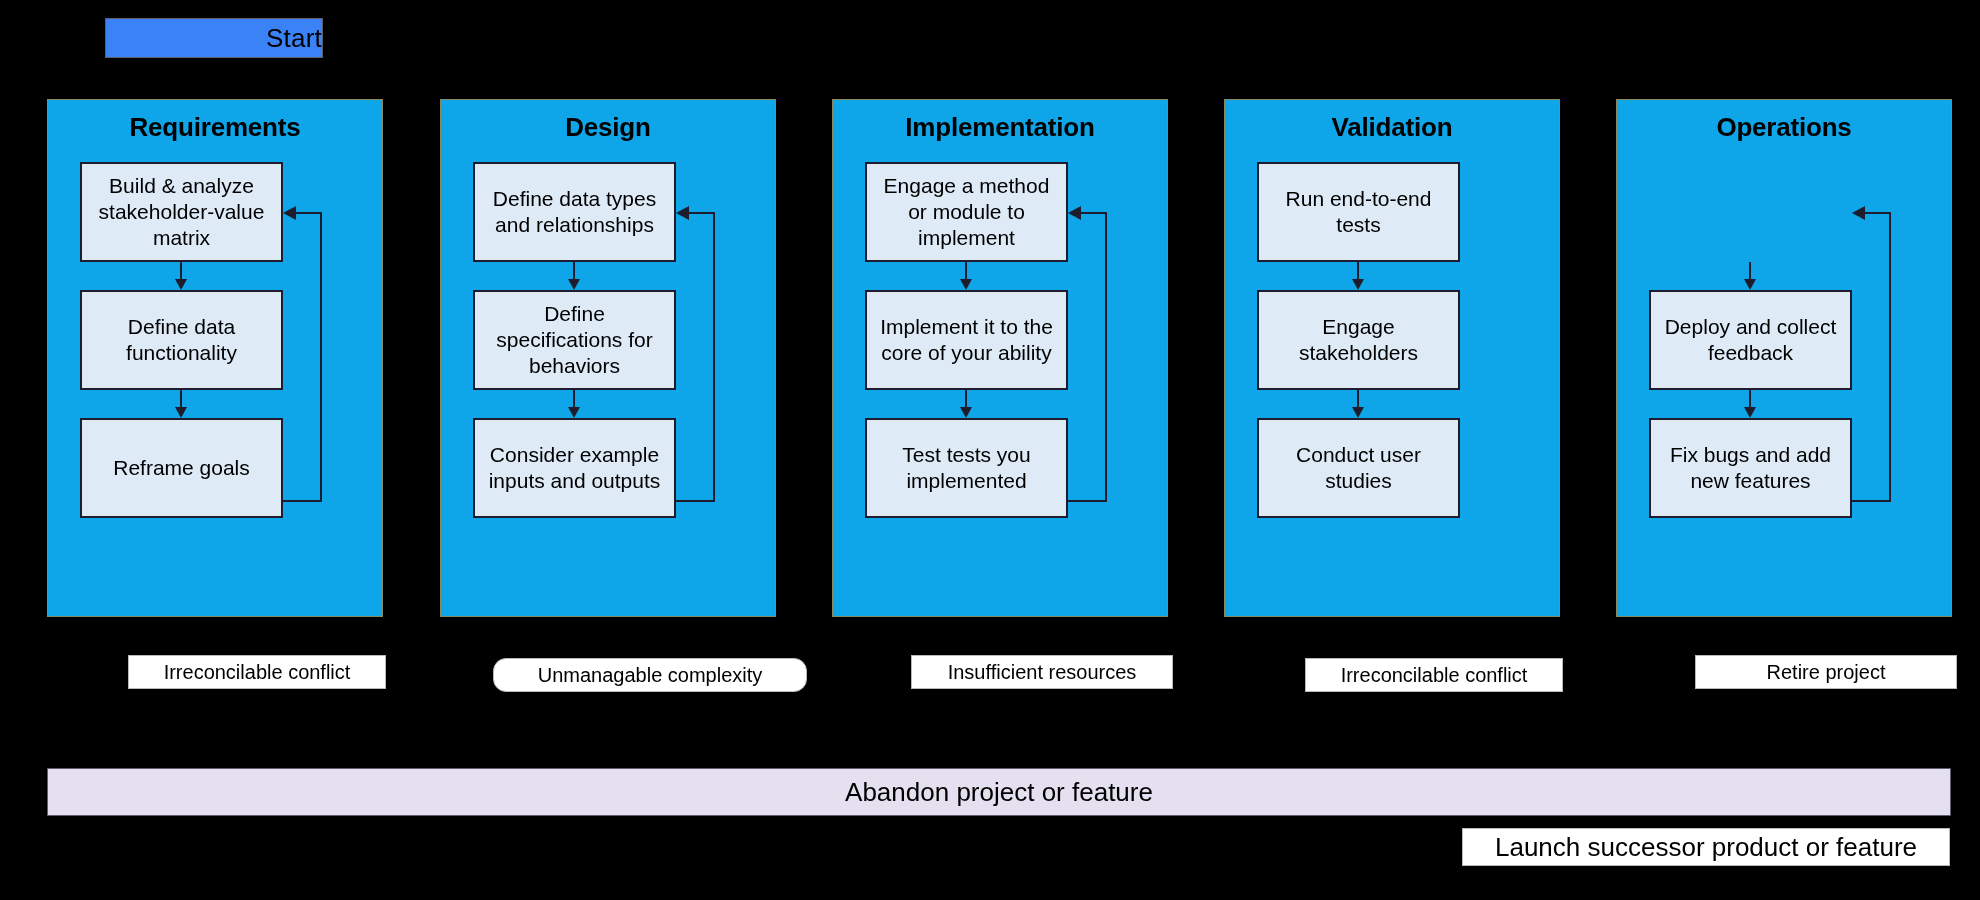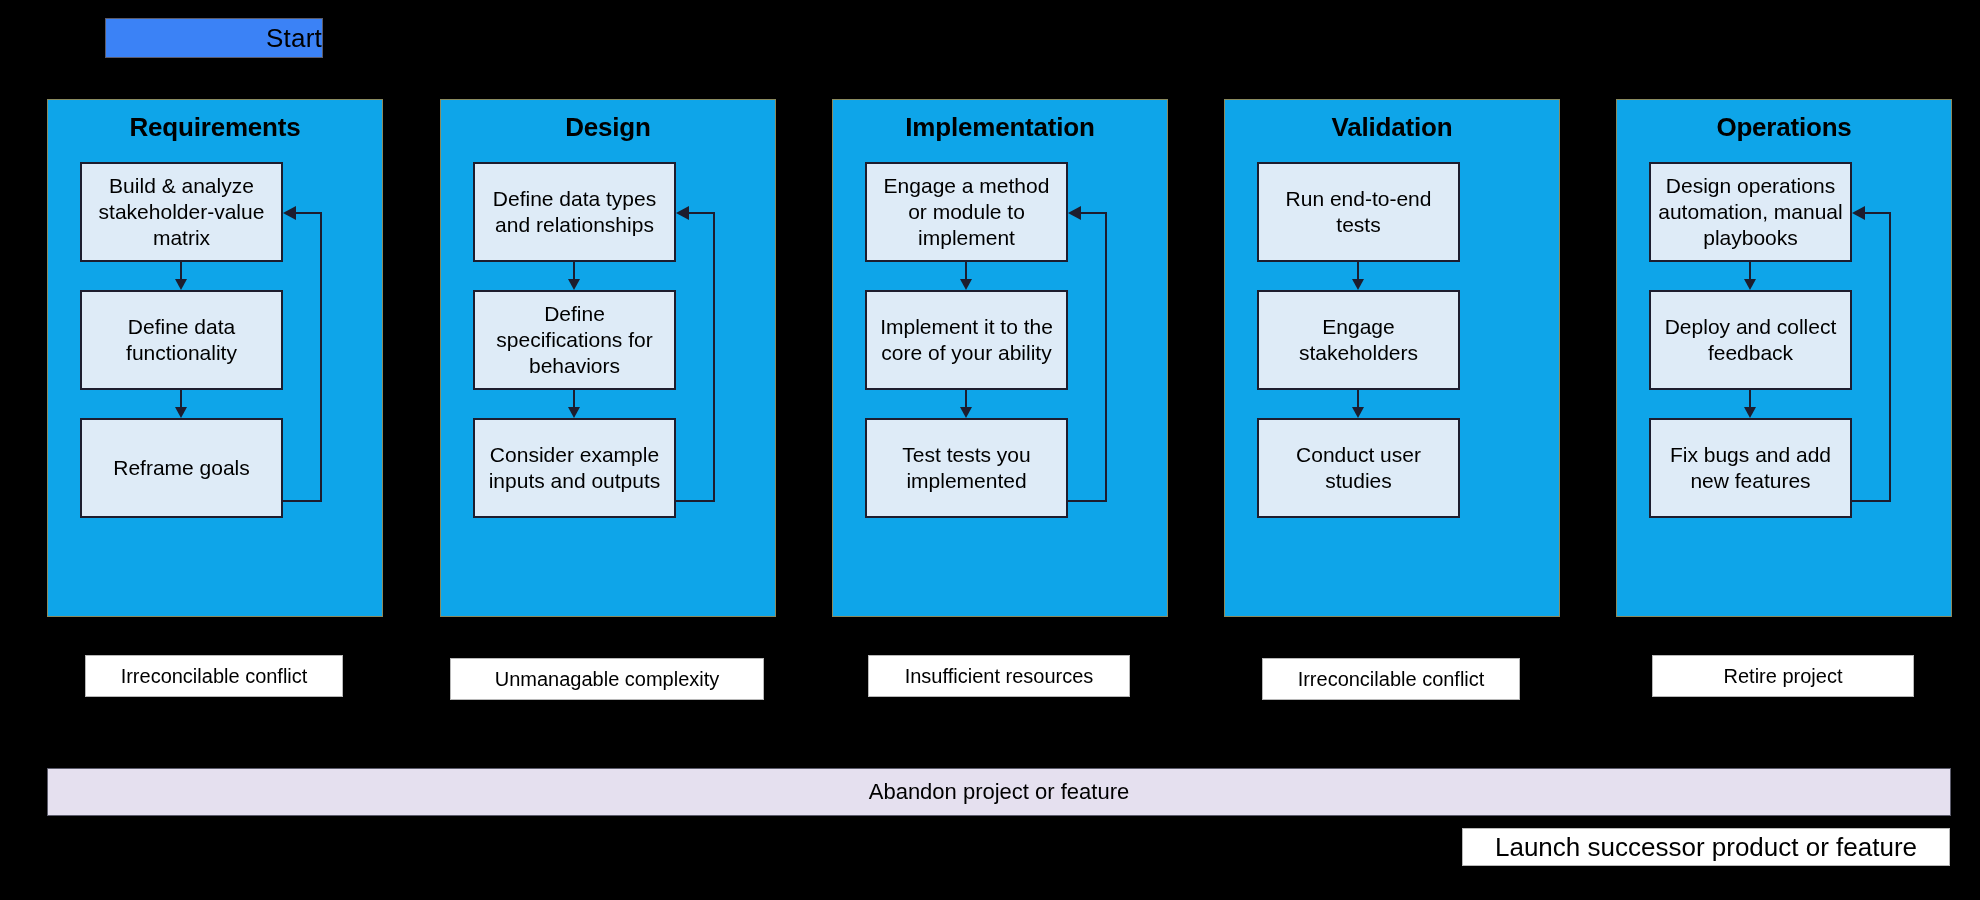--- a/index.html
+++ b/index.html
@@ -39,28 +39,28 @@
 
   
   .fb-h-bot{position:absolute;left:235px;top:400px;width:39px;height:2px;background:#1d1d2e;}
   .fb-v{position:absolute;left:272px;top:112px;width:2px;height:290px;background:#1d1d2e;}
   .fb-h-top{position:absolute;left:246px;top:112px;width:28px;height:2px;background:#1d1d2e;}
   .fb-head{position:absolute;left:235px;top:106px;width:0;height:0;
       border-top:7px solid transparent;border-bottom:7px solid transparent;
       border-right:13px solid #1d1d2e;}
 
   
-  .exit-label{position:absolute;height:42px;background:#fff;border:1px solid #b8b8b8;
+  .exit-label{position:absolute;height:34px;background:#fff;border:1px solid #b8b8b8;
       display:flex;align-items:center;justify-content:center;
-      font-size:20px;box-sizing:border-box;padding:0 12px;white-space:nowrap;}
+      font-size:20px;box-sizing:border-box;padding:0 12px;white-space:nowrap;margin-left:43px;}
 
   
   #abandon-bar{position:absolute;left:47px;top:768px;width:1904px;height:48px;
       background:#E5E0EF;border:1px solid #5c5c6b;box-sizing:border-box;
-      display:flex;align-items:center;justify-content:center;font-size:22px;}
+      display:flex;align-items:center;justify-content:center;font-size:26px;}
 
   
   #launch-box{position:absolute;left:1462px;top:828px;width:488px;height:38px;
       background:#fff;border:1px solid #b8b8b8;box-sizing:border-box;
       display:flex;align-items:center;justify-content:center;font-size:26px;}
 </style>
 </head>
 <body>
 
 <div class="stage">
@@ -117,36 +117,35 @@
         <div class="step s1">Run end-to-end tests</div>
         <div class="step s2">Engage stakeholders</div>
         <div class="step s3">Conduct user studies</div>
         <div class="conn c1"></div>
         <div class="arrowhead a1"></div>
         <div class="conn c2"></div>
         <div class="arrowhead a2"></div>
       </div>
       <div class="panel" style="left: 1616px;">
         <div class="panel-title">Operations</div>
-        <div class="step s1">Design operations automation, manual playbooks</div>
         <div class="step s2">Deploy and collect feedback</div>
         <div class="step s3">Fix bugs and add new features</div>
         <div class="conn c1"></div>
         <div class="arrowhead a1"></div>
         <div class="conn c2"></div>
         <div class="arrowhead a2"></div>
         <div class="fb-h-bot"></div>
         <div class="fb-v"></div>
         <div class="fb-h-top"></div>
         <div class="fb-head"></div>
       </div>
     </div>
   <div id="exits-layer">
       <div class="exit-label" style="width: 258px; left: 85px; top: 655px;">Irreconcilable conflict</div>
-      <div class="exit-label" style="width: 314px; left: 450px; top: 658px;">Unmanagable complexity</div>
+      <div class="exit-label" style="width: 314px; left: 450px; top: 658px; border-radius: 13px;">Unmanagable complexity</div>
       <div class="exit-label" style="width: 262px; left: 868px; top: 655px;">Insufficient resources</div>
       <div class="exit-label" style="width: 258px; left: 1262px; top: 658px;">Irreconcilable conflict</div>
       <div class="exit-label" style="width: 262px; left: 1652px; top: 655px;">Retire project</div>
     </div>
 
   <div id="abandon-bar">
     <span>Abandon project or feature</span>
   </div>
 
   <div id="launch-box">

